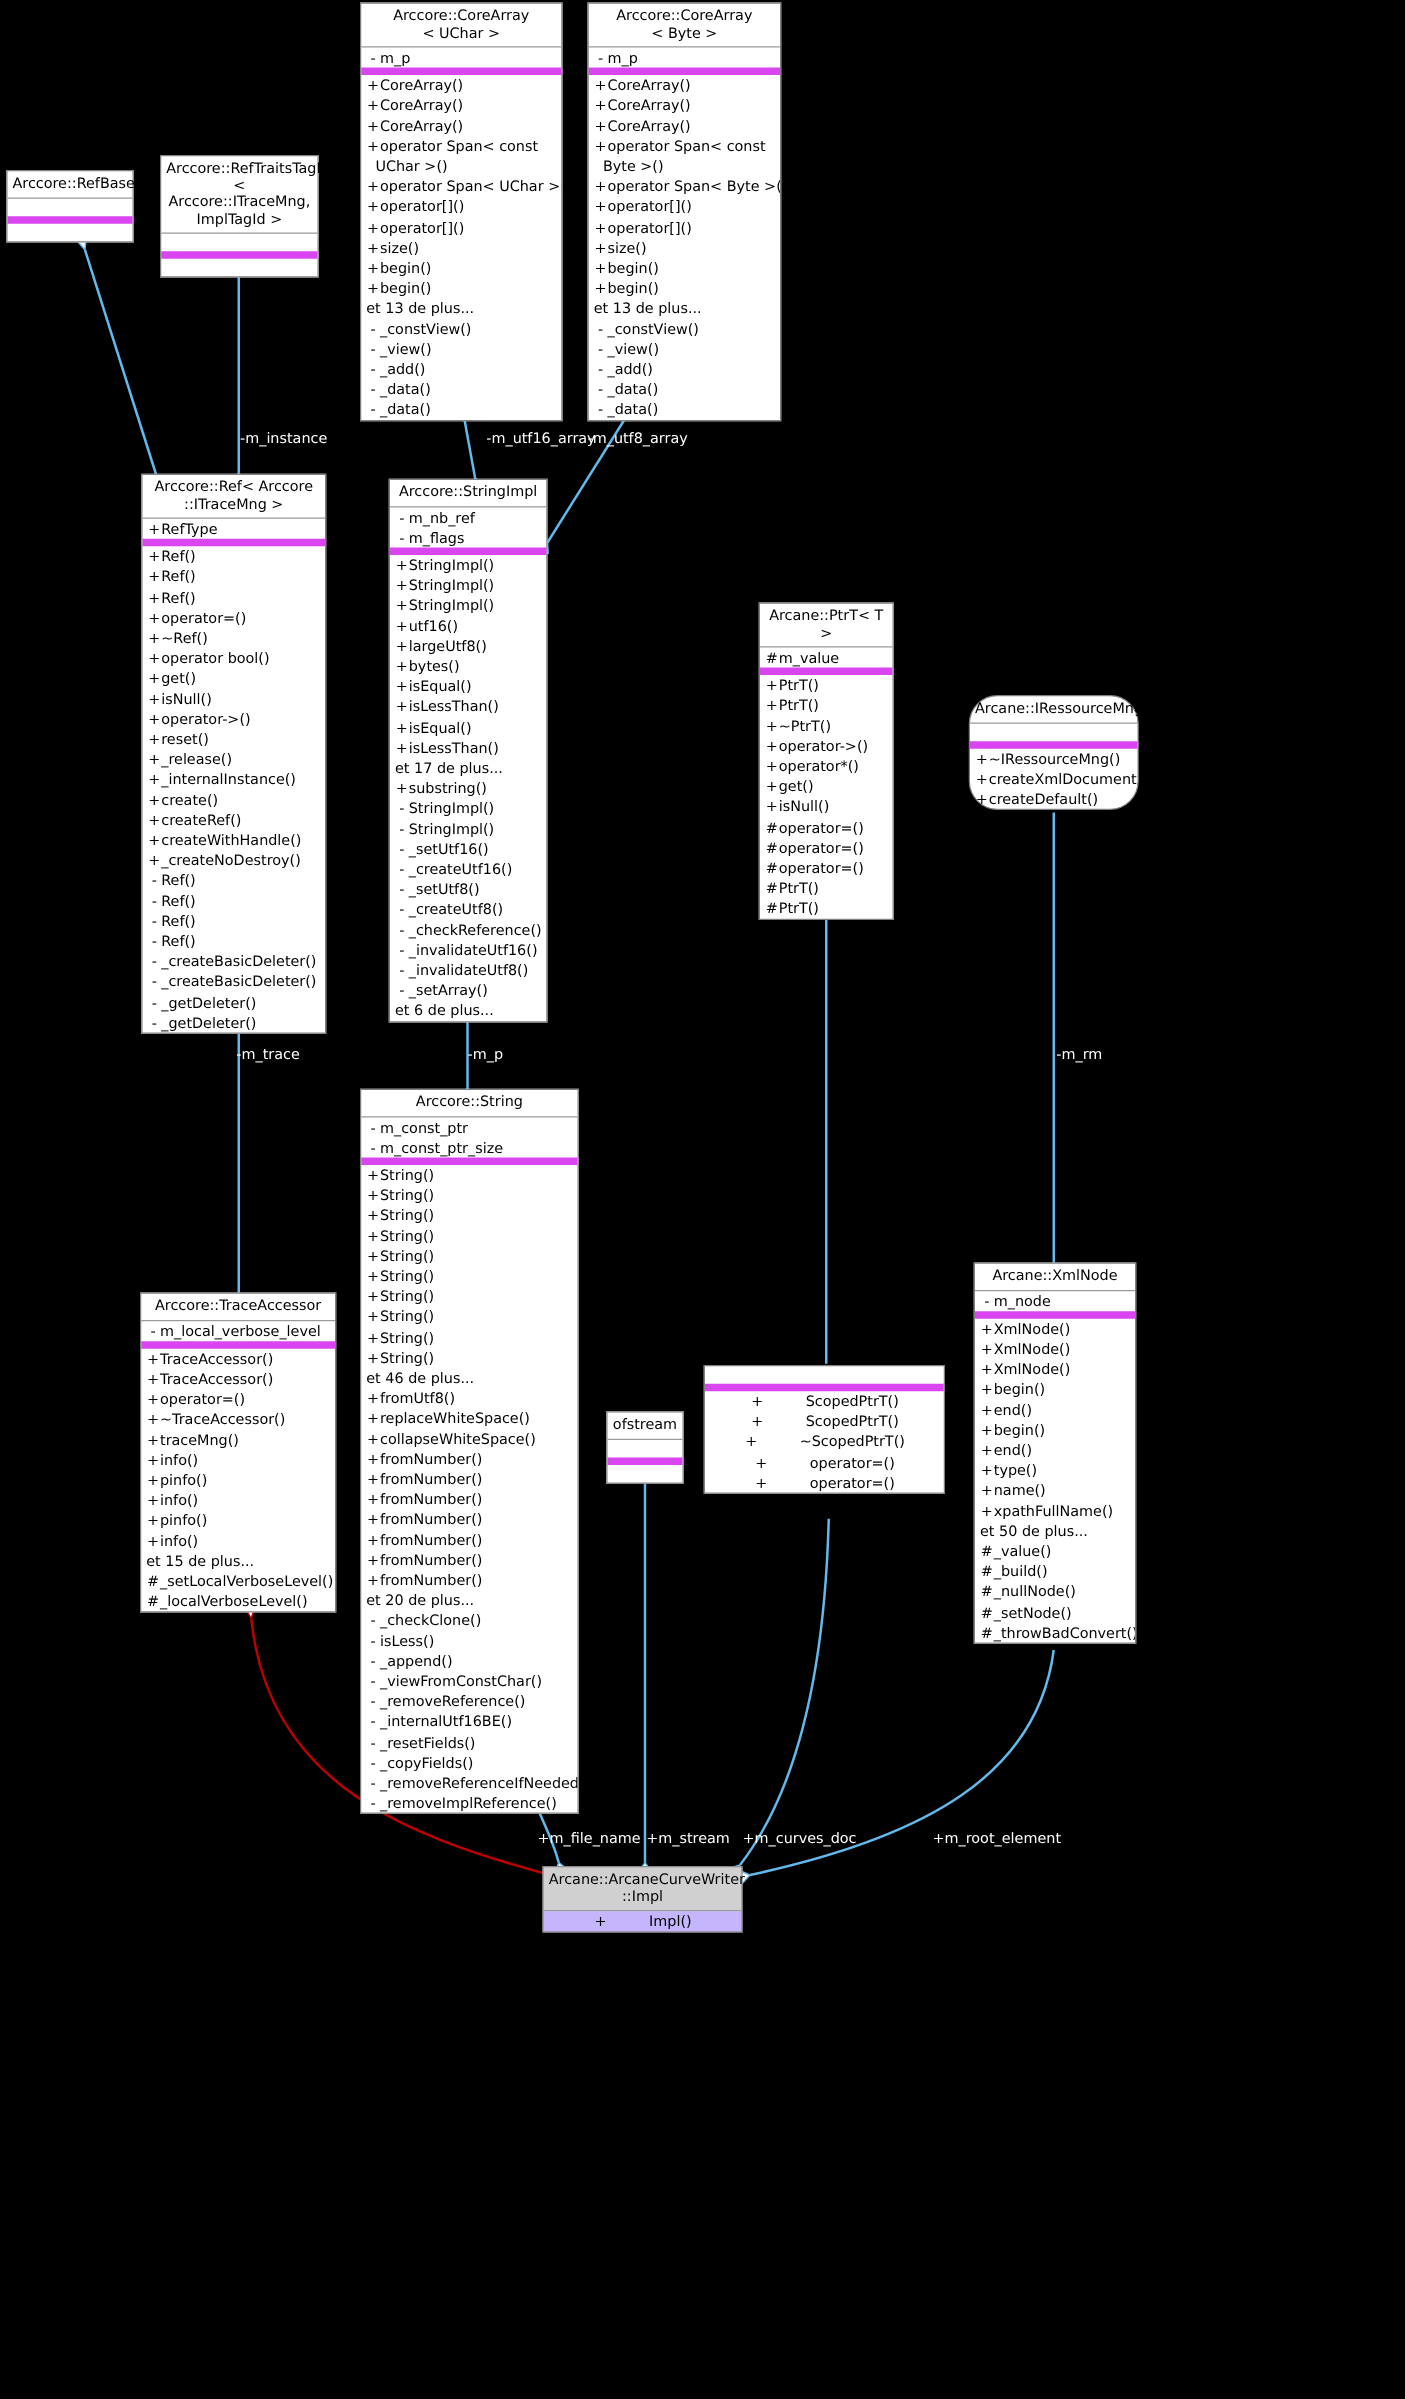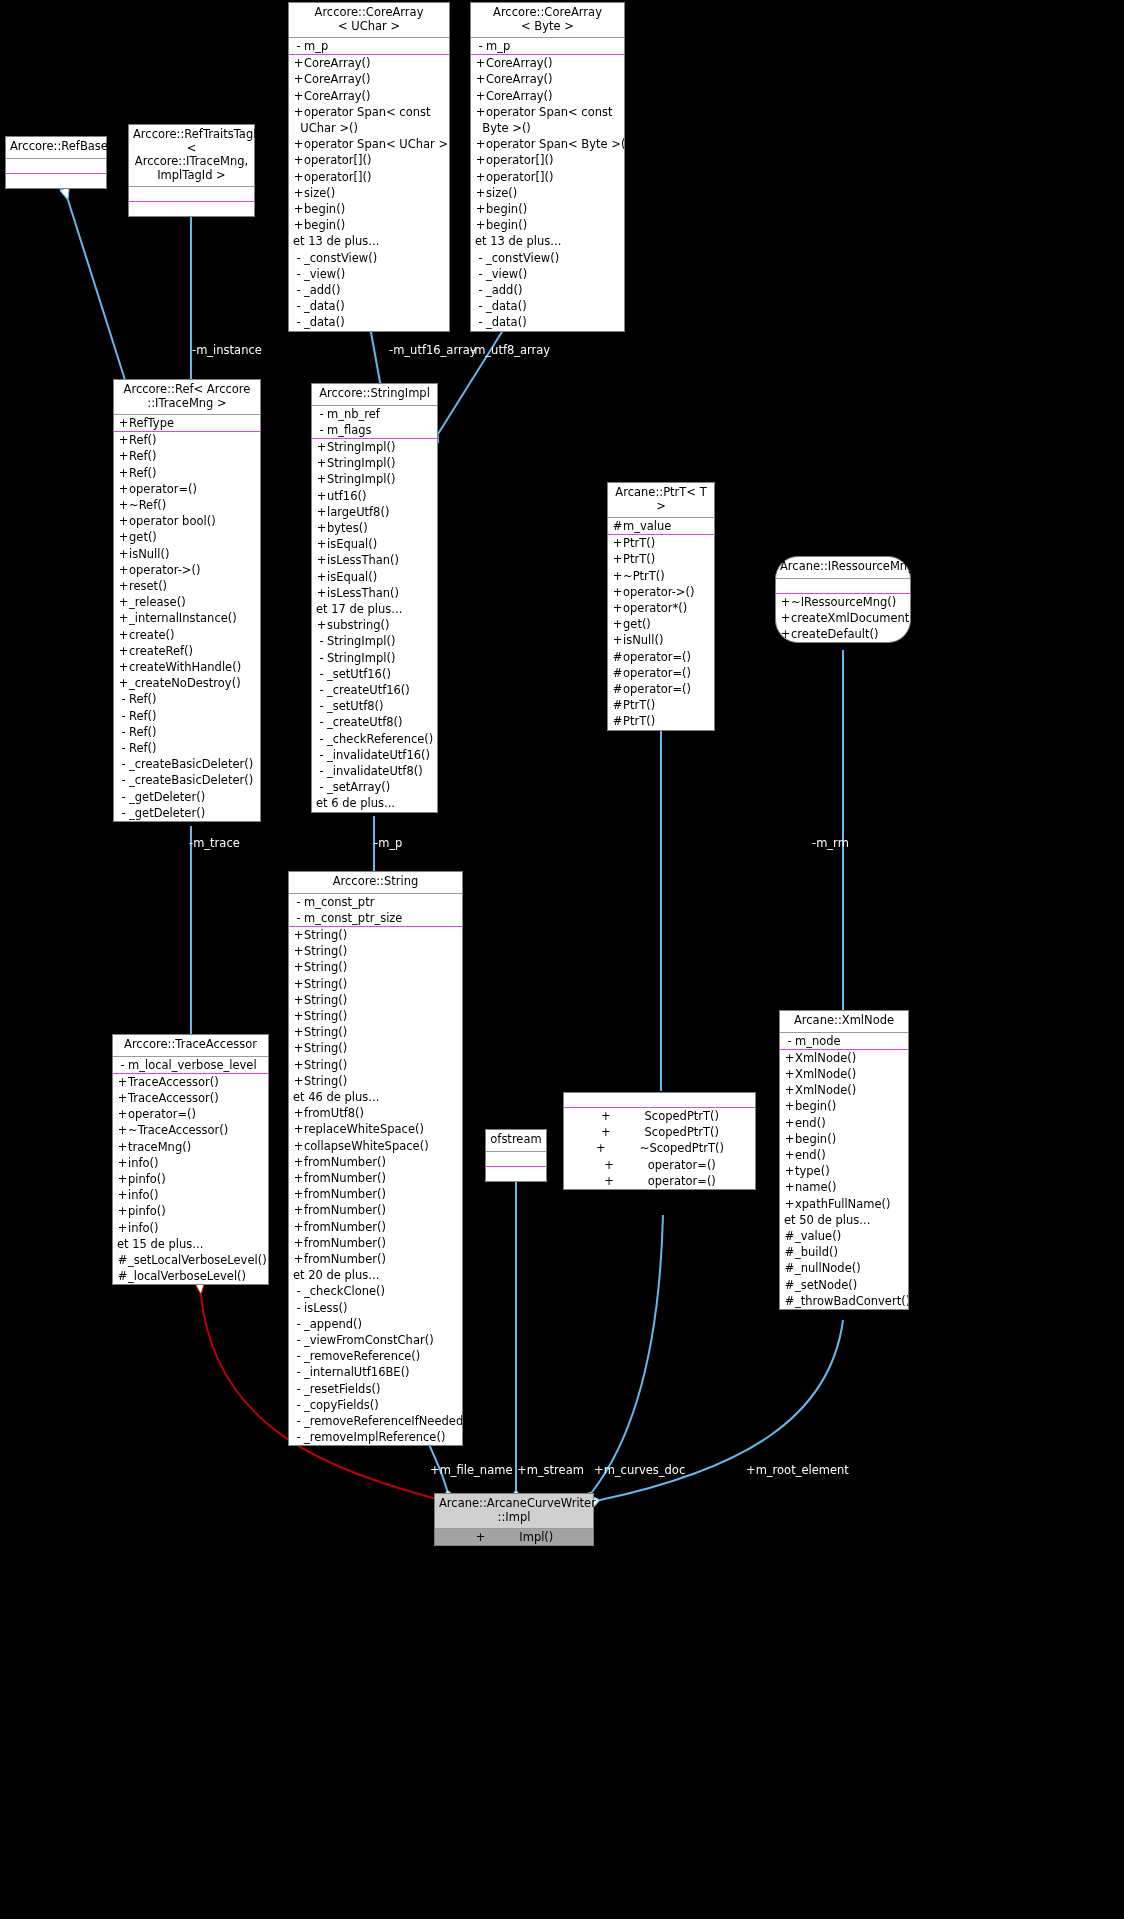--- a/index.html
+++ b/index.html
@@ -4,21 +4,21 @@
 <style>
   html,body{margin:0;padding:0;background:#000;}
   body{width:1124px;height:1919px;position:relative;
        font-family:"DejaVu Sans","Liberation Sans",sans-serif;}
   #stage{position:relative;width:1124px;height:1919px;overflow:hidden;background:#000;}
 
   .uml{position:absolute;background:#fff;border:1px solid #808080;
        box-sizing:border-box;color:#000;}
   .uml .title{padding:3px 4px 4px 4px;text-align:center;font-size:11.5px;
        line-height:13.5px;border-bottom:1px solid #9a9a9a;white-space:pre-line;}
-  .uml .sec{border-bottom:1px solid #d946ef;}
+  .uml .sec{border-bottom:6px solid #d946ef;}
   .uml .sec:last-child{border-bottom:none;}
   .uml .row{font-size:11.5px;line-height:16.2px;padding:0 3px 0 4px;
        white-space:pre;overflow:hidden;}
   .uml .row .vis{display:inline-block;width:11px;text-align:center;}
   .uml .row.more{}
   .uml .empty{height:14px;}
   .uml.center .row{text-align:center;}
   .uml.center .row .vis{width:auto;margin-right:34px;}
 
   .edge{position:absolute;top:0;left:0;width:1124px;height:1919px;
@@ -352,29 +352,29 @@
         <div class="row"><span class="vis">+</span><span>ScopedPtrT()</span></div>
         <div class="row"><span class="vis">+</span><span>~ScopedPtrT()</span></div>
         <div class="row"><span class="vis">+</span><span>operator=()</span></div>
         <div class="row"><span class="vis">+</span><span>operator=()</span></div>
       </div>
   </div>
 
   <div class="uml center" style="left:434px;top:1493px;width:160px;background:#d0d0d0;">
     <div class="title" style="background:#d0d0d0;">Arcane::ArcaneCurveWriter
 ::Impl</div>
-    <div class="sec" style="background:#a3a3a3;">
+    <div class="sec" style="background:#c4b5fd;">
         <div class="row"><span class="vis">+</span><span>Impl()</span></div>
       </div>
   </div>
 
   <div class="elabel" style="left:192px;top:344px;">-m_instance</div>
   <div class="elabel" style="left:389px;top:344px;">-m_utf16_array</div>
   <div class="elabel" style="left:470px;top:344px;">-m_utf8_array</div>
   <div class="elabel" style="left:189px;top:837px;text-align:center;">-m_trace</div>
   <div class="elabel" style="left:374px;top:837px;">-m_p</div>
-  <div class="elabel" style="left:812px;top:837px;">-m_rm</div>
+  <div class="elabel" style="left:845px;top:837px;">-m_rm</div>
   <div class="elabel" style="left:430px;top:1464px;">+m_file_name</div>
   <div class="elabel" style="left:517px;top:1464px;">+m_stream</div>
   <div class="elabel" style="left:594px;top:1464px;">+m_curves_doc</div>
   <div class="elabel" style="left:746px;top:1464px;">+m_root_element</div>
 
 </div>
 
 </body></html>

